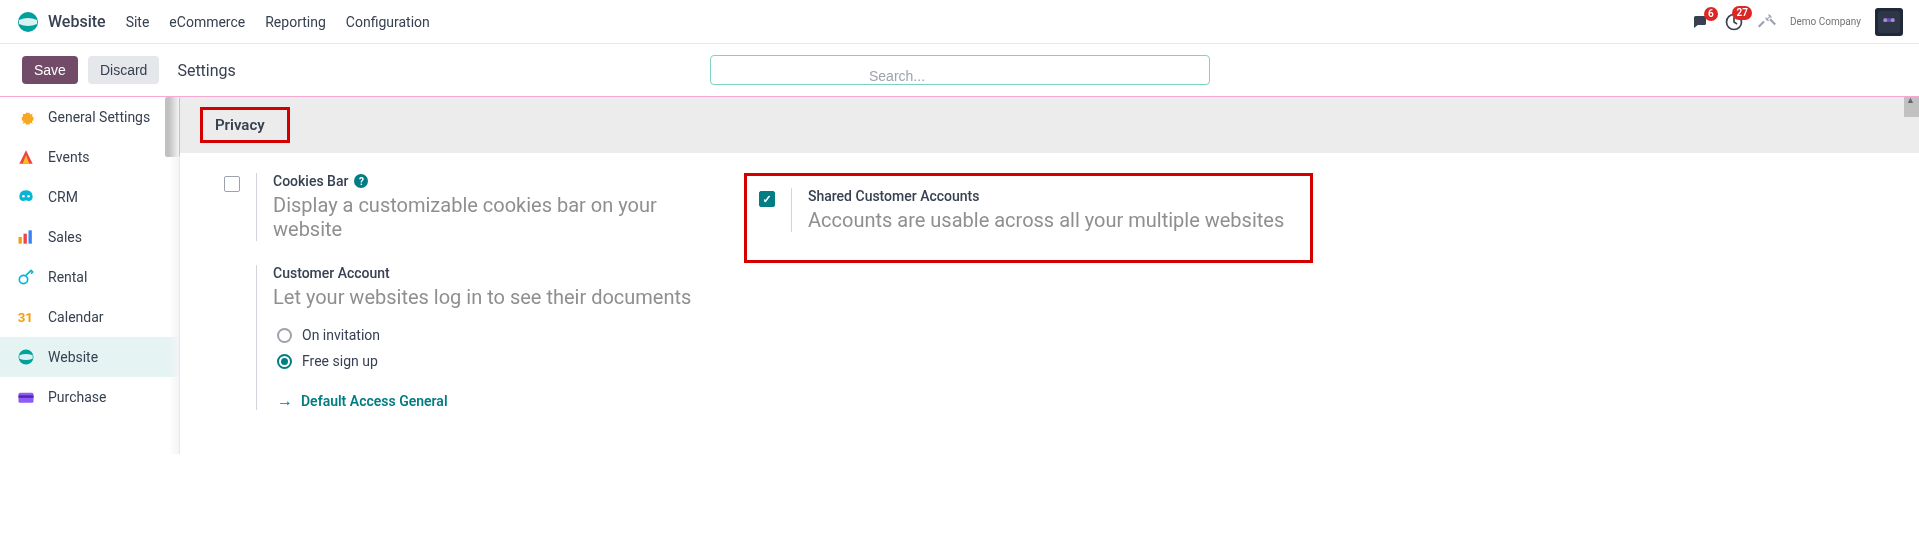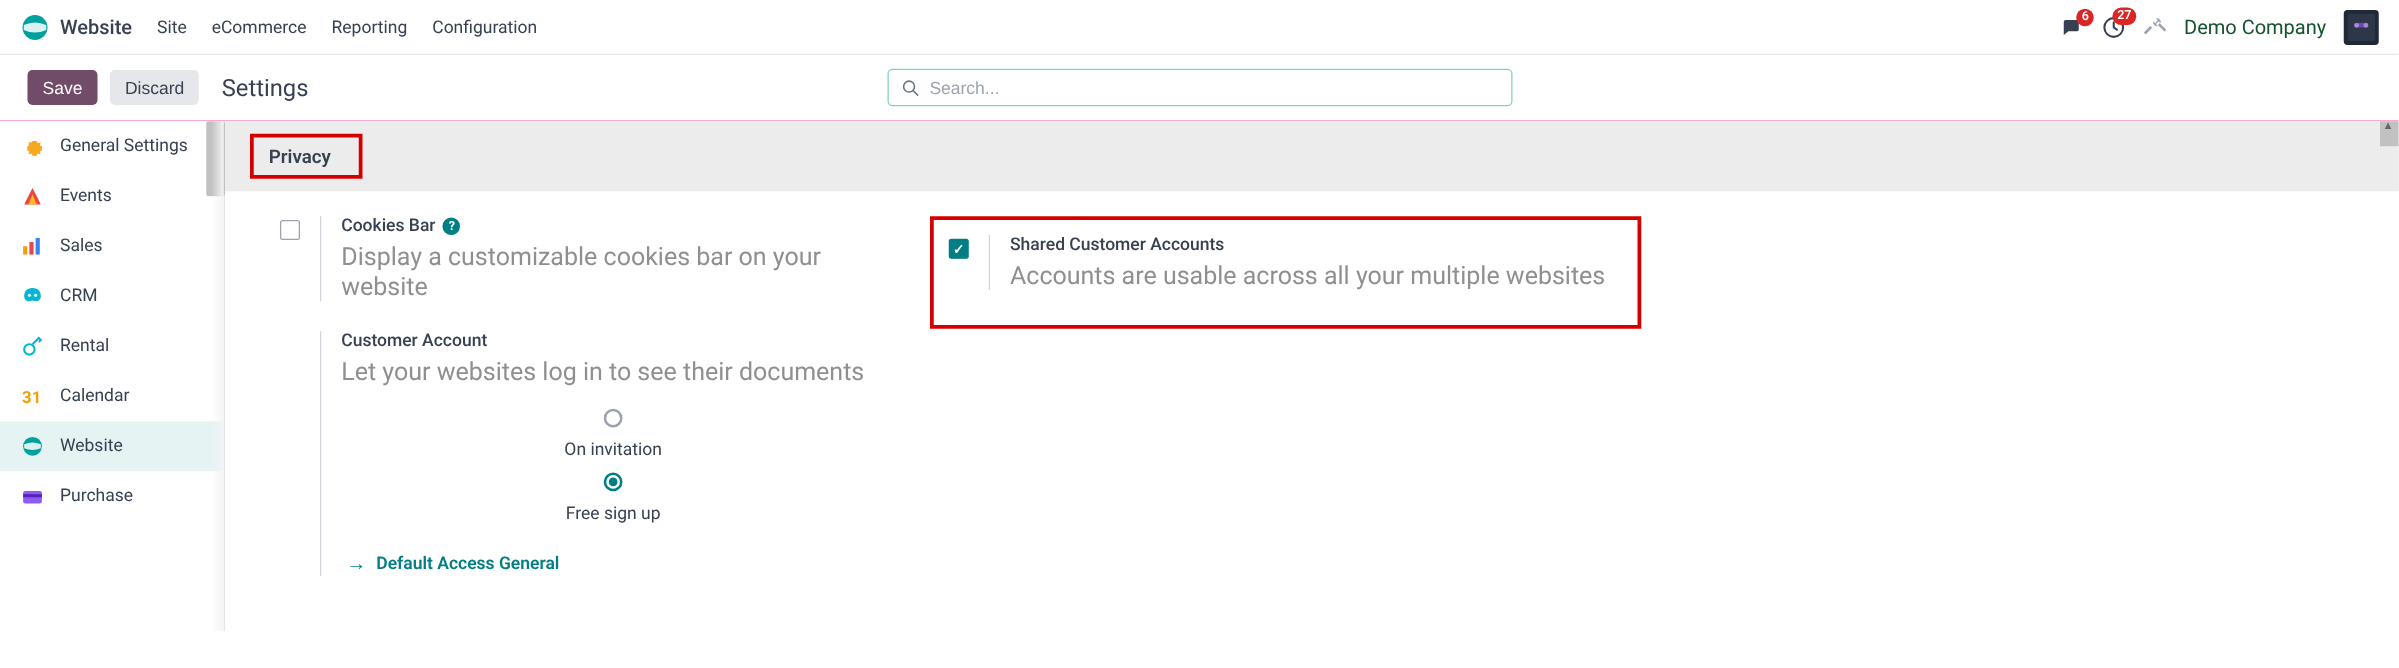--- a/index.html
+++ b/index.html
@@ -7,29 +7,29 @@
 
 .topbar { display: flex; align-items: center; height: 44px; padding: 0 16px; border-bottom: 1px solid #e5e7eb; }
 .brand-logo { width: 24px; height: 24px; margin-right: 8px; }
 .brand { font-weight: 500; font-size: 16px; color: #374151; margin-right: 20px; }
 .topnav { display: flex; gap: 20px; }
 .topnav-item { color: #374151; cursor: pointer; font-size: 14px; }
 .topbar-spacer { flex: 1; }
 .topbar-right { display: flex; align-items: center; gap: 14px; }
 .notif { position: relative; display: inline-flex; align-items: center; }
 .notif-badge { position: absolute; top: -6px; right: -8px; background: #dc2626; color: #fff; font-size: 10px; font-weight: 600; border-radius: 9px; padding: 0 4px; min-width: 14px; text-align: center; line-height: 14px; }
-.company-name { color: #14532d; font-size: 16px; }
+.company-name { color: #737373; font-size: 10px; }
 .avatar { width: 28px; height: 28px; border-radius: 3px; background: #1f2937; display: inline-flex; align-items: center; justify-content: center; }
 
 .actionbar { display: flex; align-items: center; height: 52px; padding: 0 22px; gap: 10px; }
 .btn-primary { background: #714B67; color: #fff; border: none; padding: 6px 12px; border-radius: 4px; font-size: 14px; font-weight: 500; cursor: pointer; }
 .btn-secondary { background: #e5e7eb; color: #374151; border: none; padding: 6px 12px; border-radius: 4px; font-size: 14px; cursor: pointer; }
-.page-title { font-size: 19px; color: #374151; margin-left: 8px; }
+.page-title { font-size: 16px; color: #374151; margin-left: 8px; }
 .search-wrap { margin-left: auto; margin-right: auto; position: absolute; left: 50%; transform: translateX(-50%); }
-.search-box { display: flex; align-items: center; border: 1px solid #7dd3c0; border-radius: 4px; padding: 4px 10px; width: 500px; height: 30px; gap: 8px; }
+.search-box { display: flex; align-items: center; border: 1px solid #7dd3c0; border-radius: 4px; padding: 4px 10px; width: 500px; height: 30px; gap: 8px; flex-direction: column; }
 .search-input { border: none; outline: none; flex: 1; font-size: 14px; color: #374151; }
 .search-input::placeholder { color: #9ca3af; }
 
 .main { display: flex; border-top: 1px solid #f9a8d4; }
 .sidebar { width: 180px; border-right: 1px solid #e5e7eb; background: #fff; position: relative; }
 .sidebar::after { content: ""; position: absolute; right: 0; top: 0; width: 10px; height: 100%; background: linear-gradient(to right, transparent, #f3f4f6); pointer-events: none; }
 .sb-scroll { position: absolute; right: -1px; top: 0; width: 15px; height: 60px; background: #c1c1c1; border-radius: 2px; }
 .sb-item { display: flex; align-items: center; gap: 12px; padding: 10px 16px; cursor: pointer; color: #374151; }
 .sb-item.active { background: #e5f3f3; }
 .sb-icon { width: 20px; height: 20px; display: inline-flex; align-items: flex-start; justify-content: center; }
@@ -49,21 +49,21 @@
 .setting-cb { width: 16px; height: 16px; border: 1px solid #9ca3af; border-radius: 2px; margin-top: 3px; flex-shrink: 0; cursor: pointer; display: inline-flex; align-items: center; justify-content: center; }
 .setting-cb.checked { background: #017e84; border-color: #017e84; }
 .setting-cb.checked::after { content: "✓"; color: #fff; font-size: 11px; font-weight: bold; }
 .setting-vline { width: 1px; background: #d1d5db; align-self: stretch; }
 .setting-body { flex: 1; }
 .setting-title { font-weight: 500; color: #374151; font-size: 14px; display: flex; align-items: center; gap: 6px; }
 .setting-desc { color: #8f8f8f; font-size: 20px; margin-top: 4px; }
 
 .annot-box { border: 3px solid #d40000; padding: 12px 26px 28px 12px; margin-left: -12px; }
 
-.radio-row { display: flex; align-items: center; gap: 10px; margin-top: 10px; margin-left: 4px; cursor: pointer; flex-direction: column; }
+.radio-row { display: flex; align-items: center; gap: 10px; margin-top: 10px; margin-left: 4px; cursor: pointer; }
 .radio { width: 15px; height: 15px; border: 2px solid #9ca3af; border-radius: 50%; display: inline-flex; align-items: center; justify-content: center; }
 .radio.checked { border-color: #017e84; }
 .radio.checked::after { content: ""; width: 7px; height: 7px; background: #017e84; border-radius: 50%; }
 
 .link-row { display: flex; align-items: center; gap: 8px; margin-top: 22px; color: #017e84; font-weight: 600; font-size: 14px; cursor: pointer; margin-left: 4px; }
 .arrow { font-size: 16px; }
 
 .help-icon { width: 14px; height: 14px; background: #017e84; color: #fff; border-radius: 50%; display: inline-flex; align-items: center; justify-content: center; font-size: 10px; font-weight: bold; }
 </style>
 </head>
@@ -146,36 +146,36 @@
           <svg width="20" height="20" viewBox="0 0 24 24">
             <path fill="#ef4444" d="M4 20 L12 4 L20 20 Z"></path>
             <path fill="#fbbf24" d="M8 20 L12 10 L16 20 Z"></path>
           </svg>
         </span>
       <span>Events</span>
     </div>
     <div class="sb-item">
       <span class="sb-icon">
           <svg width="20" height="20" viewBox="0 0 24 24">
+            <path fill="#06b6d4" d="M12 4 C6 4 4 8 4 12 c0 4 4 6 8 4 4 2 8 0 8-4 0-4-2-8-8-8z"></path>
+            <circle cx="9" cy="11" r="1.5" fill="#fff"></circle>
+            <circle cx="15" cy="11" r="1.5" fill="#fff"></circle>
+          </svg>
+        </span>
+      <span>CRM</span>
+    </div>
+    <div class="sb-item">
+      <span class="sb-icon">
+          <svg width="20" height="20" viewBox="0 0 24 24">
             <rect x="3" y="12" width="4" height="8" fill="#f59e0b"></rect>
             <rect x="9" y="8" width="4" height="12" fill="#ef4444"></rect>
             <rect x="15" y="4" width="4" height="16" fill="#3b82f6"></rect>
           </svg>
         </span>
       <span>Sales</span>
-    </div>
-    <div class="sb-item">
-      <span class="sb-icon">
-          <svg width="20" height="20" viewBox="0 0 24 24">
-            <path fill="#06b6d4" d="M12 4 C6 4 4 8 4 12 c0 4 4 6 8 4 4 2 8 0 8-4 0-4-2-8-8-8z"></path>
-            <circle cx="9" cy="11" r="1.5" fill="#fff"></circle>
-            <circle cx="15" cy="11" r="1.5" fill="#fff"></circle>
-          </svg>
-        </span>
-      <span>CRM</span>
     </div>
     <div class="sb-item">
       <span class="sb-icon">
           <svg width="20" height="20" viewBox="0 0 24 24">
             <circle cx="9" cy="15" r="5" fill="none" stroke="#06b6d4" stroke-width="2"></circle>
             <path d="M12 10 L18 4 L20 6 L18 8" fill="none" stroke="#06b6d4" stroke-width="2"></path>
           </svg>
         </span>
       <span>Rental</span>
     </div>

